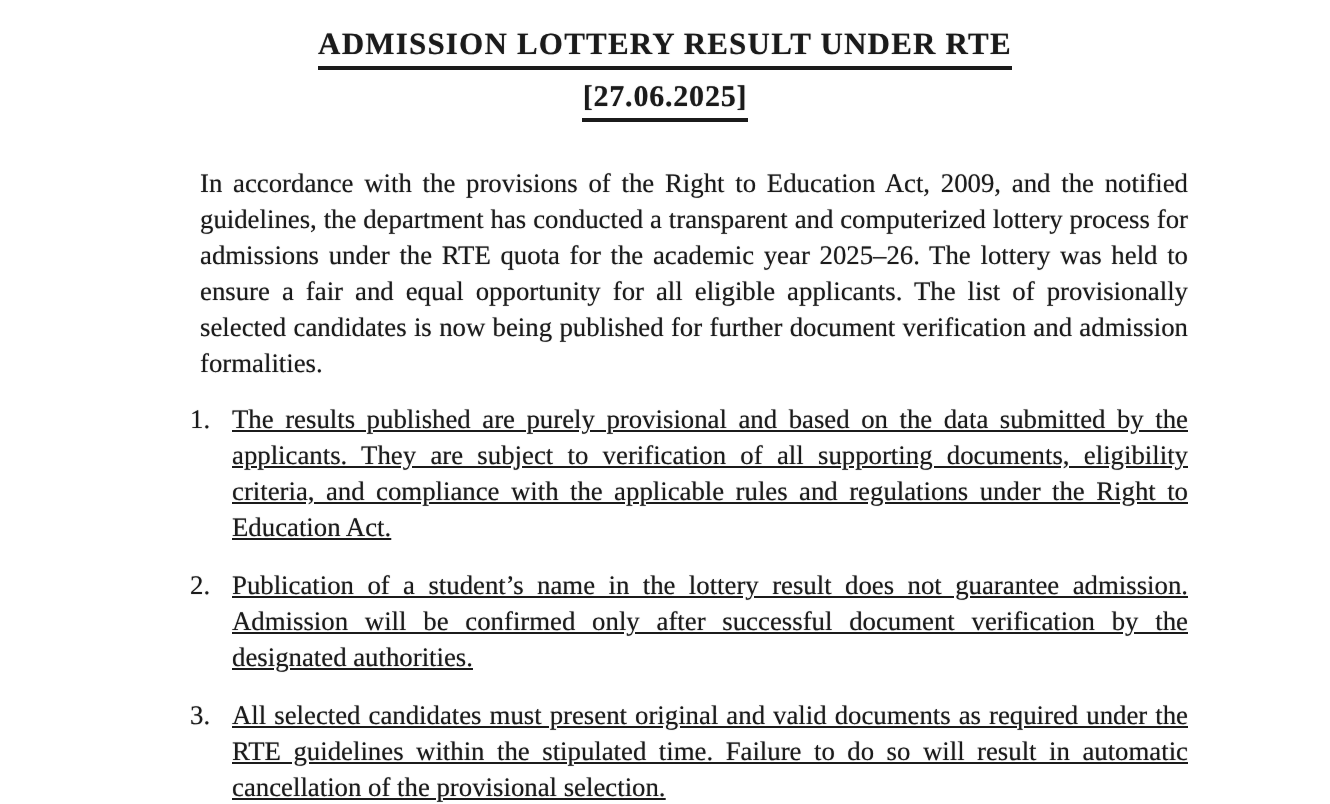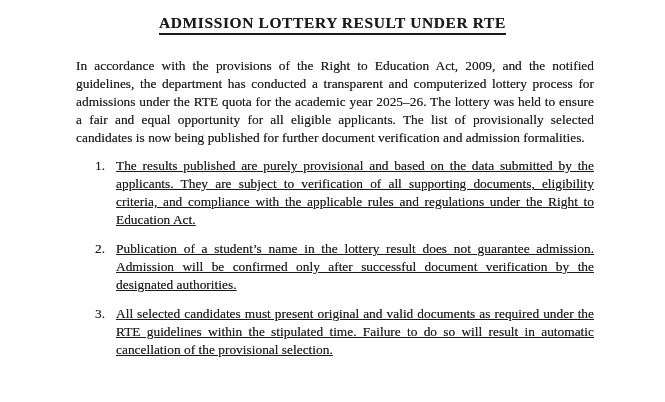--- a/index.html
+++ b/index.html
@@ -54,20 +54,21 @@
   .doc-body {
     padding: 0 71px 0 76px;
     margin-top: 22px;
     font-size: 13.4px;
     line-height: 18px;
     text-align: justify;
   }
 
   .intro-paragraph {
     margin-bottom: 10px;
+    margin-left: 24px;
   }
 
   .notice-list {
     margin-top: 10px;
   }
 
   .list-item {
     display: flex;
     padding-left: 19px;
     margin-bottom: 11px;
@@ -88,20 +89,23 @@
 </style>
 </head>
 <body>
 
 <div class="page">
 
   <div class="doc-header">
     <span class="doc-title">ADMISSION LOTTERY RESULT UNDER RTE</span>
   </div>
 
+  <div class="doc-date-wrap">
+    <span class="doc-date">[27.06.2025]</span>
+  </div>
 
   <div class="doc-body">
 
     <p class="intro-paragraph">In accordance with the provisions of the Right to Education Act, 2009, and the notified guidelines, the department has conducted a transparent and computerized lottery process for admissions under the RTE quota for the academic year 2025–26. The lottery was held to ensure a fair and equal opportunity for all eligible applicants. The list of provisionally selected candidates is now being published for further document verification and admission formalities.</p>
 
     <div class="notice-list">
 
       <div class="list-item">
         <span class="item-number">1.</span>
         <span class="item-text">The results published are purely provisional and based on the data submitted by the applicants. They are subject to verification of all supporting documents, eligibility criteria, and compliance with the applicable rules and regulations under the Right to Education Act.</span>

